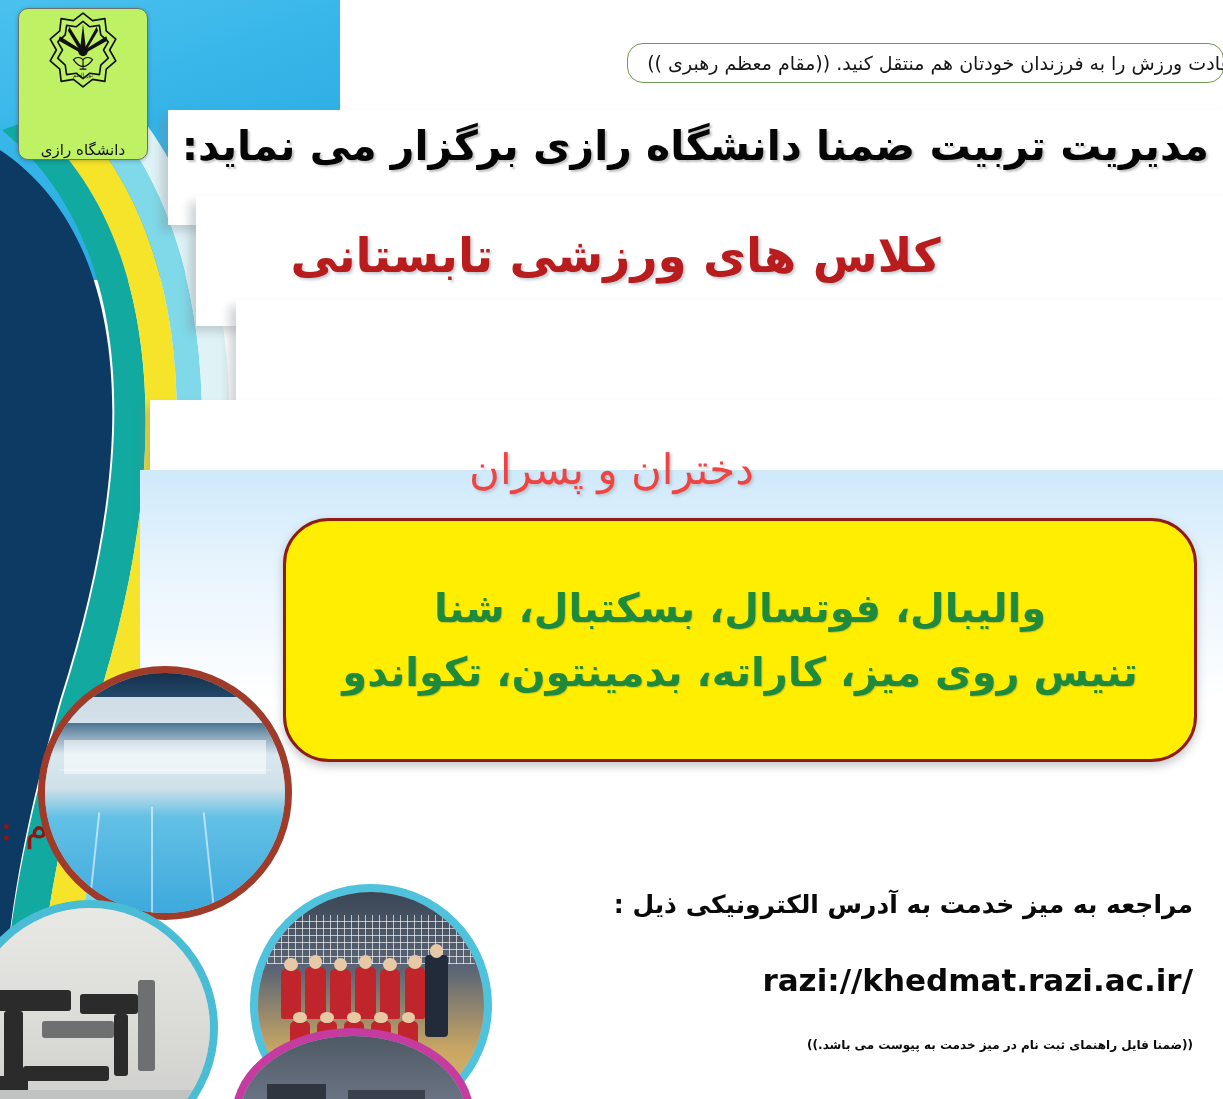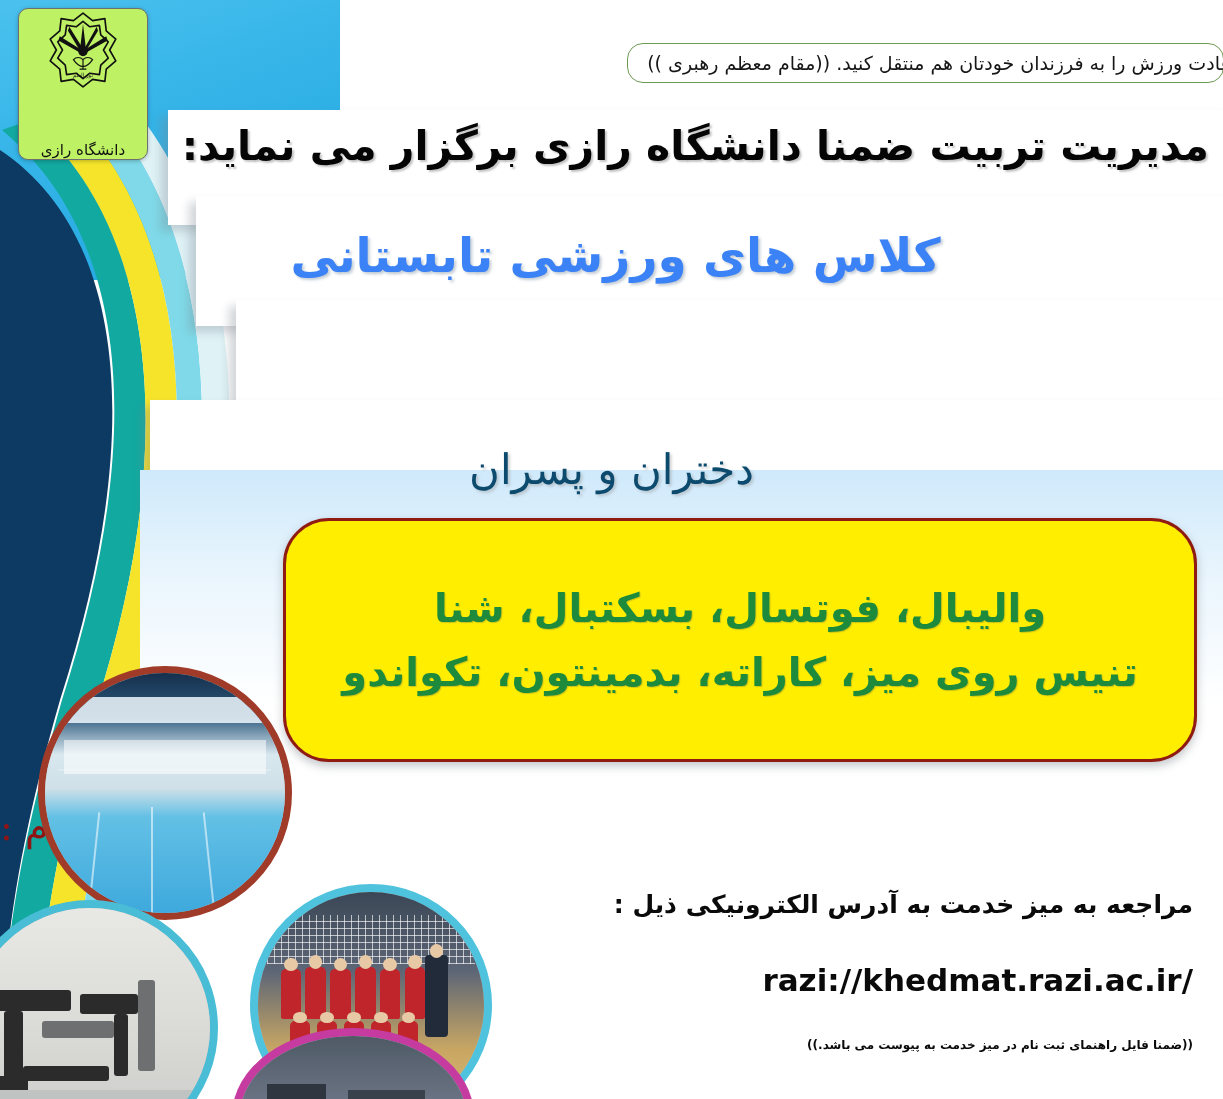--- a/index.html
+++ b/index.html
@@ -104,34 +104,34 @@
     left:0;right:14px;top:122px;
     text-align:left;
     padding-left:205px;
     font-size:41px;font-weight:bold;color:#050505;
     letter-spacing:-.5px;
     text-shadow:2px 2px 2px rgba(90,90,90,.35);
   }
   .h-blue{
     left:8px;right:0;top:228px;
     text-align:center;
-    font-size:47px;font-weight:bold;color:#3b82f6;
+    font-size:47px;font-weight:bold;color:#b91c1c;
     text-shadow:2px 2px 3px rgba(120,140,160,.45);
   }
   .h-red1{
     left:0;right:0;top:345px;
     text-align:center;
     font-size:42px;color:#a81010;font-weight:normal;
     font-family:"DejaVu Serif","Liberation Serif",serif;
     text-shadow:2px 2px 3px rgba(150,150,150,.45);
   }
   .h-red2{
     left:0;right:0;top:445px;
     text-align:center;
-    font-size:42px;color:#0c4a6e;font-weight:normal;
+    font-size:42px;color:#ef4444;font-weight:normal;
     font-family:"DejaVu Serif","Liberation Serif",serif;
     text-shadow:2px 2px 3px rgba(150,150,150,.45);
   }
 
   
   .sports-box{
     position:absolute;
     left:283px;top:518px;
     width:908px;height:238px;
     background:#ffee00;

